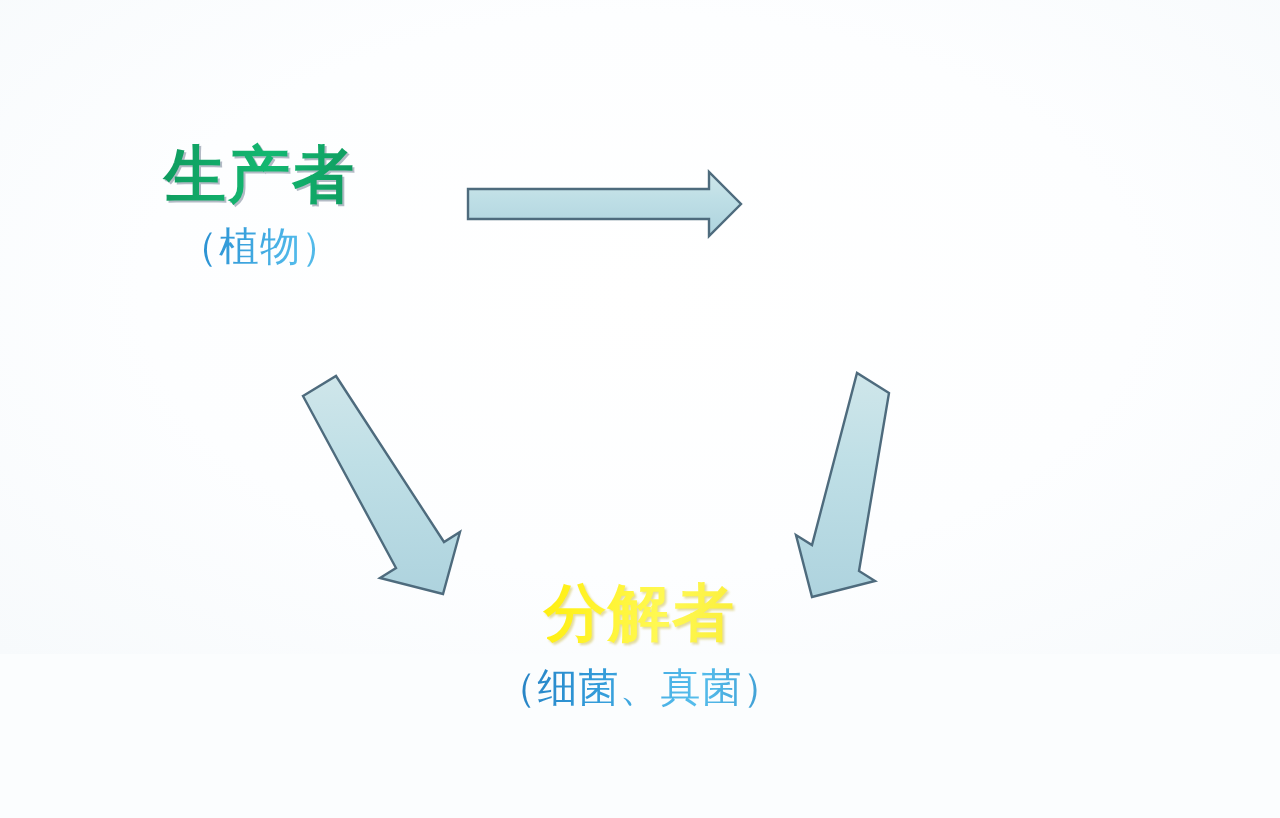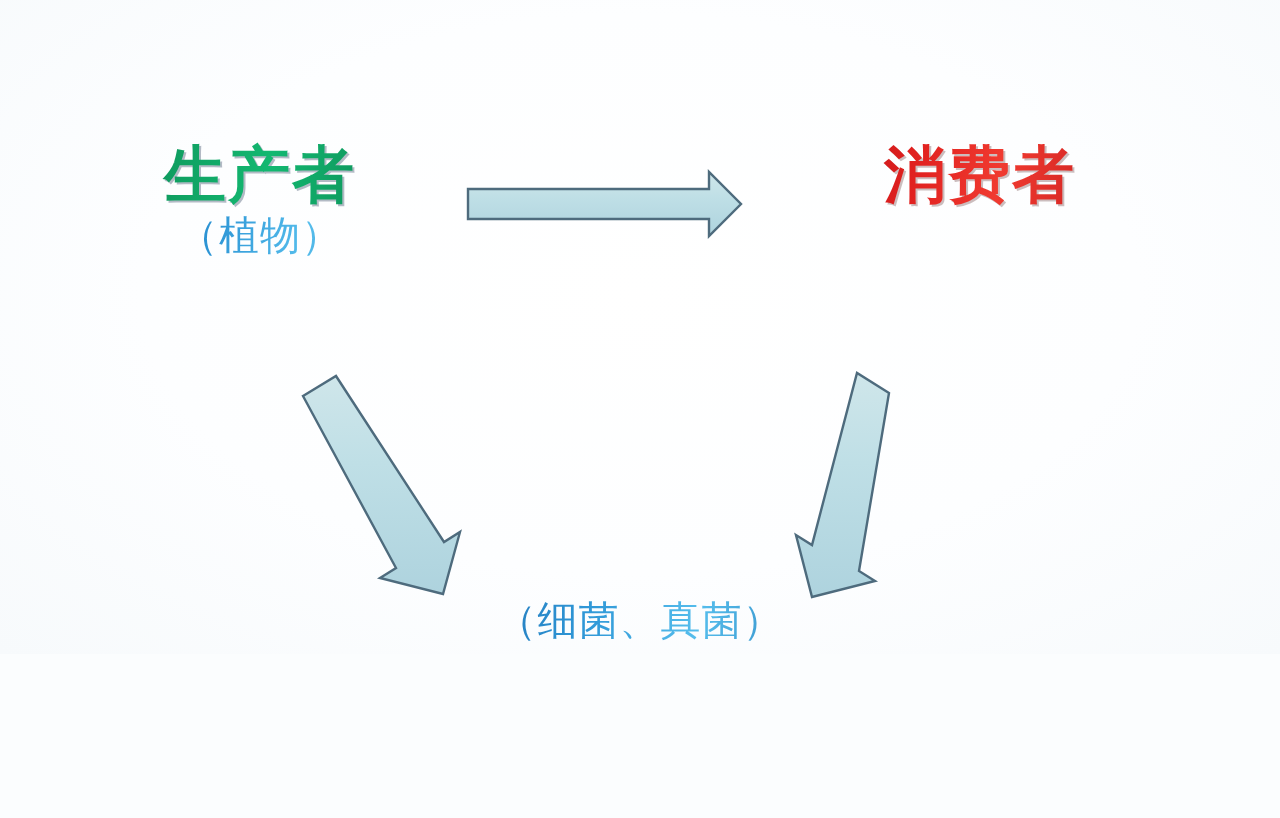--- a/index.html
+++ b/index.html
@@ -33,21 +33,21 @@
     font-size: 62px;
     font-weight: 700;
     line-height: 1.08;
     letter-spacing: 2px;
     font-family: "DejaVu Serif", "Liberation Serif", serif;
   }
   .node-sub {
     font-size: 40px;
     line-height: 1.15;
     letter-spacing: 1px;
-    margin-top: 3px;
+    margin-top: 14px;
     font-family: "DejaVu Serif", "Liberation Serif", serif;
     background: linear-gradient(100deg, #1d5fa2 0%, #2e96d6 38%, #55bdec 62%, #1c6aaa 100%);
     -webkit-background-clip: text;
     background-clip: text;
     color: transparent;
     -webkit-text-fill-color: transparent;
     text-shadow: none;
   }
 
   
@@ -124,20 +124,20 @@
 
     <polygon class="arrow-shape" fill="url(#arrowFillDiag)" points="889,393 857,373 812,545 796,535 812,597 875,581 859,571"></polygon>
   </svg>
 
   <div class="node" id="node-producer">
     <div class="node-title">生产者</div>
     <div class="node-sub">（植物）</div>
   </div>
 
   <div class="node" id="node-consumer">
-    <div class="node-title">消费者</div>
   </div>
 
   <div class="node" id="node-decomposer">
+    <div class="node-title">分解者</div>
     <div class="node-sub">（细菌、真菌）</div>
   </div>
 
 </div>
 
 </body></html>

